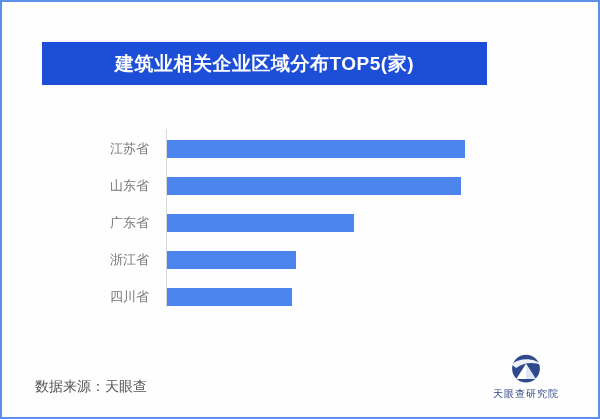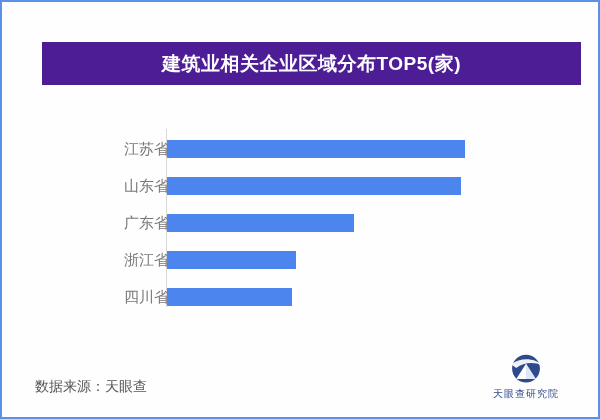--- a/index.html
+++ b/index.html
@@ -10,22 +10,22 @@
     overflow:hidden;
   }
   #card{
     position:absolute;left:0;top:0;width:600px;height:419px;
     box-sizing:border-box;
     border:2px solid #5b91ea;
     background:#fefefe;
   }
   
   #title-band{
-    position:absolute;left:40px;top:40px;width:539px;height:43px;
-    background:#4c1d95;
+    position:absolute;left:40px;top:40px;width:445px;height:43px;
+    background:#1d4ed8;
     display:flex;align-items:center;justify-content:center;
   }
   #title-text{
     color:#ffffff;
     font-size:19px;
     font-weight:bold;
     letter-spacing:.5px;
     white-space:nowrap;
   }
   
@@ -33,23 +33,23 @@
     position:absolute;left:0px;top:118px;width:600px;height:200px;
   }
   #axis-line{
     position:absolute;left:164px;top:9px;width:1px;height:178px;
     background:#d9d9d9;
   }
   .row{
     position:absolute;left:0;height:18px;
   }
   .cat-label{
-    position:absolute;left:72px;width:95px;
+    position:absolute;left:52px;width:95px;
     text-align:right;
-    font-size:15px;
+    font-size:13px;
     color:#777777;
     line-height:18px;
     white-space:nowrap;
   }
   .bar{
     position:absolute;left:165px;height:18px;
     background:#4d85ef;
   }
   
   #source-text{

